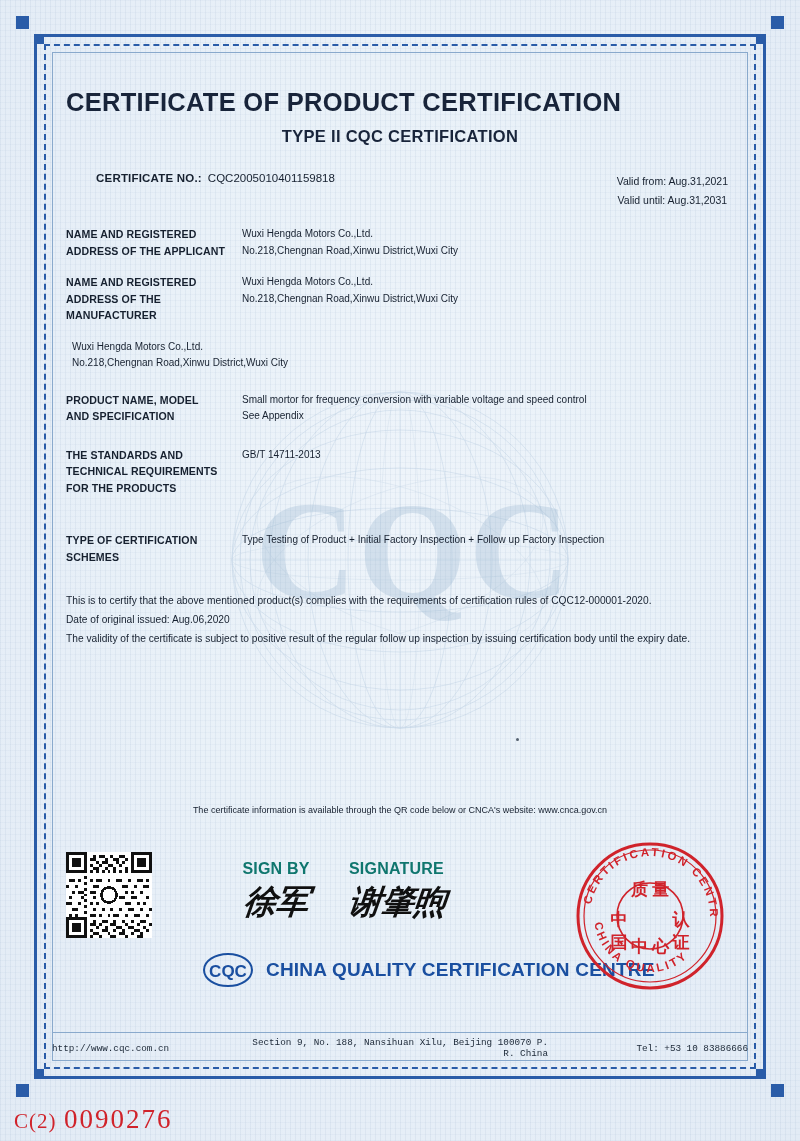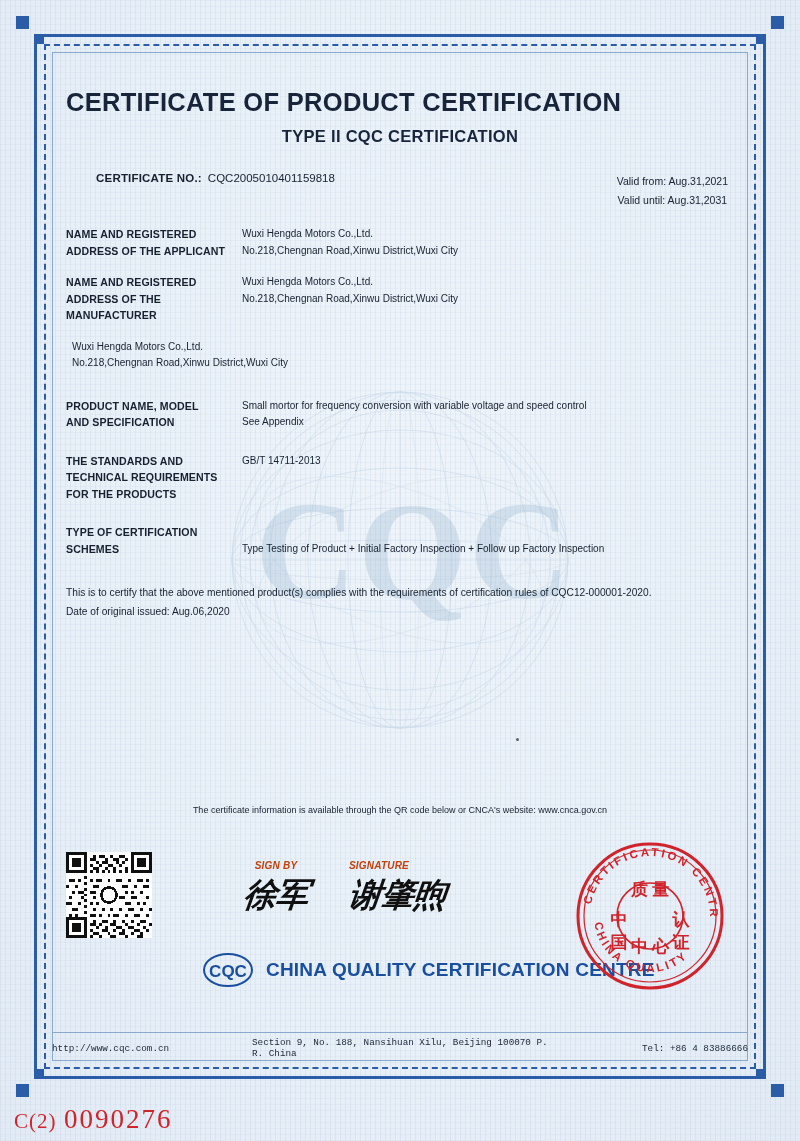--- a/index.html
+++ b/index.html
@@ -208,25 +208,24 @@
   }
   .qr svg { display: block; }
 
   .sig-col {
     position: absolute;
     top: 20px;
   }
   .sig-col.a { left: 155px; width: 110px; text-align: center; }
   .sig-col.b { left: 283px; width: 130px; text-align: left; }
   .sig-lbl {
-    font-size: 10px;
+    font-size: 16px;
     font-weight: bold;
-    color: #c2410c;
+    color: #0f766e;
     letter-spacing: 0.2px;
-    font-style: italic;
   }
   .sig-mark {
     margin-top: 2px;
     font-family: "Liberation Serif", serif;
     font-size: 33px;
     font-weight: bold;
     color: #101010;
     font-style: italic;
     letter-spacing: -1px;
     line-height: 44px;
@@ -273,21 +272,21 @@
     height: 26px;
     border-top: 1px solid #89a9cc;
     display: flex;
     align-items: center;
     font-family: "Liberation Mono", monospace;
     font-size: 9.3px;
     color: #1b2736;
     padding-top: 2px;
   }
   .footer .f1 { width: 200px; }
-  .footer .f2 { flex: 1; text-align: left; }
+  .footer .f2 { flex: 1; text-align: right; }
   .footer .f3 { width: 200px; text-align: right; }
 
   .serial {
     position: absolute;
     left: 14px;
     bottom: 6px;
     font-family: "Liberation Serif", serif;
     color: #d0232b;
     font-size: 26px;
     letter-spacing: 1px;
@@ -397,21 +396,21 @@
         </div>
       </div>
 
       <div class="field">
         <div class="fvalue">
           <div>Wuxi Hengda Motors Co.,Ltd.</div>
           <div>No.218,Chengnan Road,Xinwu District,Wuxi City</div>
         </div>
       </div>
 
-      <div class="field" style="margin-top:26px;">
+      <div class="field" style="margin-top:20px;">
         <div class="flabel">
           <div>PRODUCT NAME, MODEL</div>
           <div>AND   SPECIFICATION</div>
         </div>
         <div class="fvalue">
           <div>Small mortor for frequency conversion with variable voltage and speed control</div>
           <div>See Appendix</div>
         </div>
       </div>
 
@@ -419,35 +418,36 @@
         <div class="flabel">
           <div>THE STANDARDS AND</div>
           <div>TECHNICAL REQUIREMENTS</div>
           <div>FOR THE PRODUCTS</div>
         </div>
         <div class="fvalue">
           <div>GB/T 14711-2013</div>
         </div>
       </div>
 
-      <div class="field" style="margin-top:22px;align-items:flex-end;">
+      <div class="field" style="margin-top:36px;">
         <div class="flabel">
           <div>TYPE OF CERTIFICATION</div>
           <div>SCHEMES</div>
         </div>
         <div class="fvalue">
           <div>Type Testing of Product + Initial Factory Inspection + Follow up Factory Inspection</div>
         </div>
       </div>
 
     </div>
 
     <div class="statement">
       <div>This is to certify that the above mentioned product(s) complies with the requirements of certification rules of CQC12-000001-2020.</div>
       <div>Date of original issued: Aug.06,2020</div>
+      <div>The validity of the certificate is subject to positive result of the regular follow up inspection by issuing certification body until the expiry date.</div>
     </div>
 
     <div class="dot-mark"></div>
 
     <div class="qr-note">The certificate information is available through the QR code below or CNCA's website: www.cnca.gov.cn</div>
 
     <div class="sig-area">
 
       <div class="qr">
         <svg width="86" height="86" viewBox="0 0 29 29" xmlns="http://www.w3.org/2000/svg" shape-rendering="crispEdges">
@@ -658,21 +658,21 @@
         </svg>
       </div>
 
     </div>
 
   </div>
 
   <div class="footer">
     <div class="f1">http://www.cqc.com.cn</div>
     <div class="f2">Section 9, No. 188, Nansihuan Xilu, Beijing 100070 P. R. China</div>
-    <div class="f3">Tel: +86 4 83886666</div>
+    <div class="f3">Tel: +53 10 83886666</div>
   </div>
 
   <div class="serial">
     <span class="pre">C(2)</span>
     <span class="num">0090276</span>
   </div>
 
 </div>
 
 </body></html>

